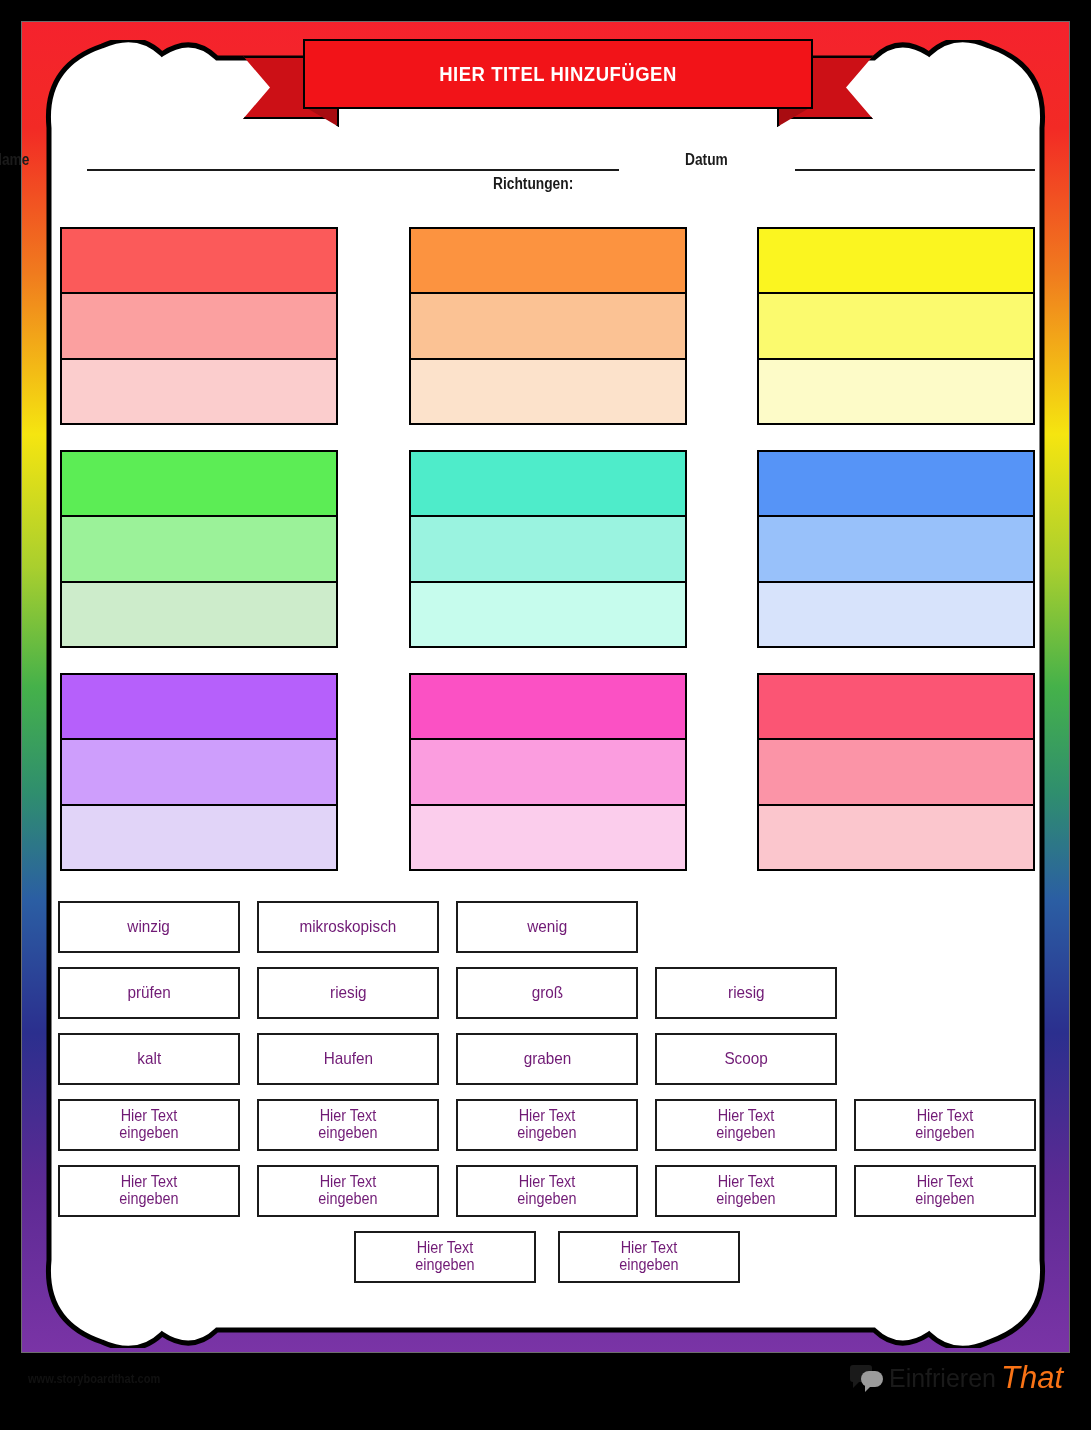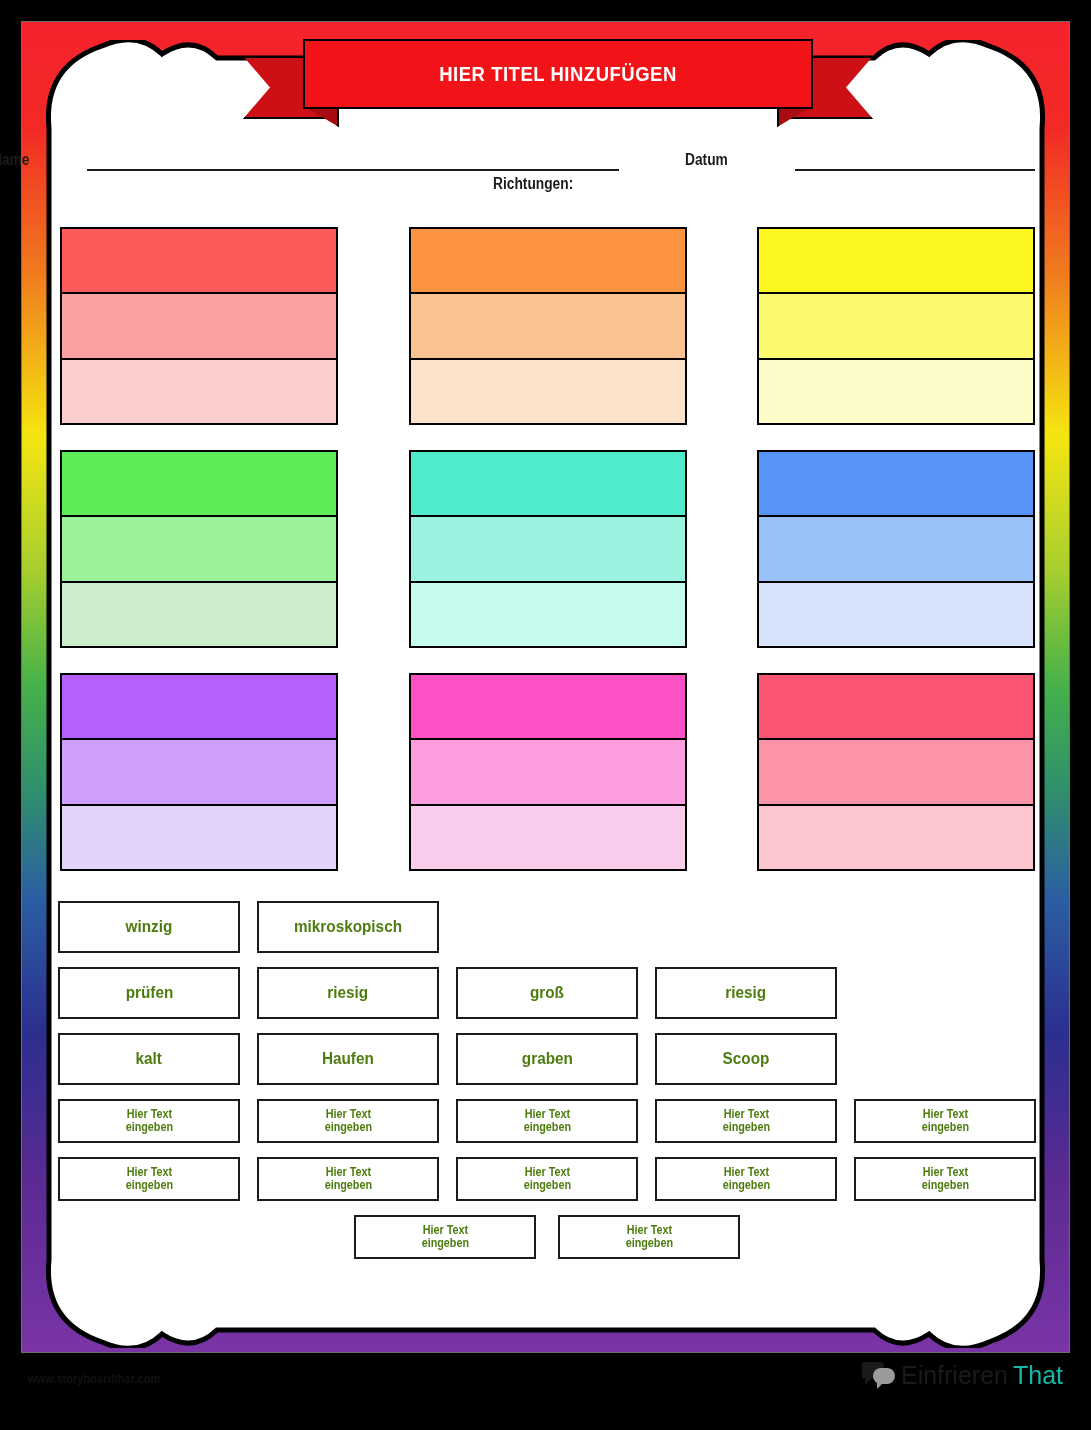--- a/index.html
+++ b/index.html
@@ -177,29 +177,29 @@
     column-gap: 22px;
   }
   .wbox {
     height: 52px;
     border: 2px solid #1b1b1b;
     background: #ffffff;
     display: flex;
     align-items: center;
     justify-content: center;
     text-align: center;
-    font-weight: bold;
+    font-weight: normal;
     font-size: 17px;
-    color: #4d7c0f;
+    color: #701a75;
     line-height: 1.05;
     padding: 2px 16px;
     font-family: "Liberation Sans Narrow", "Liberation Sans", sans-serif;
   }
   .wbox span { display: block; transform: scaleX(0.9); }
-  .wbox.two-line { height: 44px; font-size: 12px; }
+  .wbox.two-line { height: 52px; font-size: 16px; }
   .wbox.two-line span { white-space: pre-line; }
 
   
   #footer-rule {
     position: absolute;
     left: 42px;
     top: 1372px;
     width: 1007px;
     height: 3px;
     background: #000000;
@@ -239,21 +239,21 @@
     position: absolute; left: 11px; top: 8px;
     width: 22px; height: 16px; background: #9b9b9b;
     border-radius: 8px;
   }
   #logo .bub-grey::after {
     content: ""; position: absolute; left: 4px; bottom: -5px;
     border-left: 6px solid #9b9b9b;
     border-bottom: 6px solid transparent;
   }
   #logo .word-a { font-size: 25px; color: #1a1a1a; font-family: "Liberation Sans", sans-serif; }
-  #logo .word-b { font-size: 25px; color: #14b8a6; font-family: "Liberation Sans", sans-serif; }
+  #logo .word-b { font-size: 31px; color: #f97316; font-family: "Liberation Sans", sans-serif; font-style: italic; }
 </style>
 </head>
 <body>
 
 <div id="page">
 
   <div id="rainbow-frame"></div>
 
   <div id="sheet-wrap">
     <svg viewBox="0 0 1007 1308" preserveAspectRatio="none">
@@ -345,20 +345,23 @@
       </div>
 
     <div id="words">
         <div class="wrow">
           <div class="wbox">
             <span>winzig</span>
           </div>
           <div class="wbox">
             <span>mikroskopisch</span>
           </div>
+          <div class="wbox">
+            <span>wenig</span>
+          </div>
         </div>
         <div class="wrow">
           <div class="wbox">
             <span>prüfen</span>
           </div>
           <div class="wbox">
             <span>riesig</span>
           </div>
           <div class="wbox">
             <span>groß</span>

